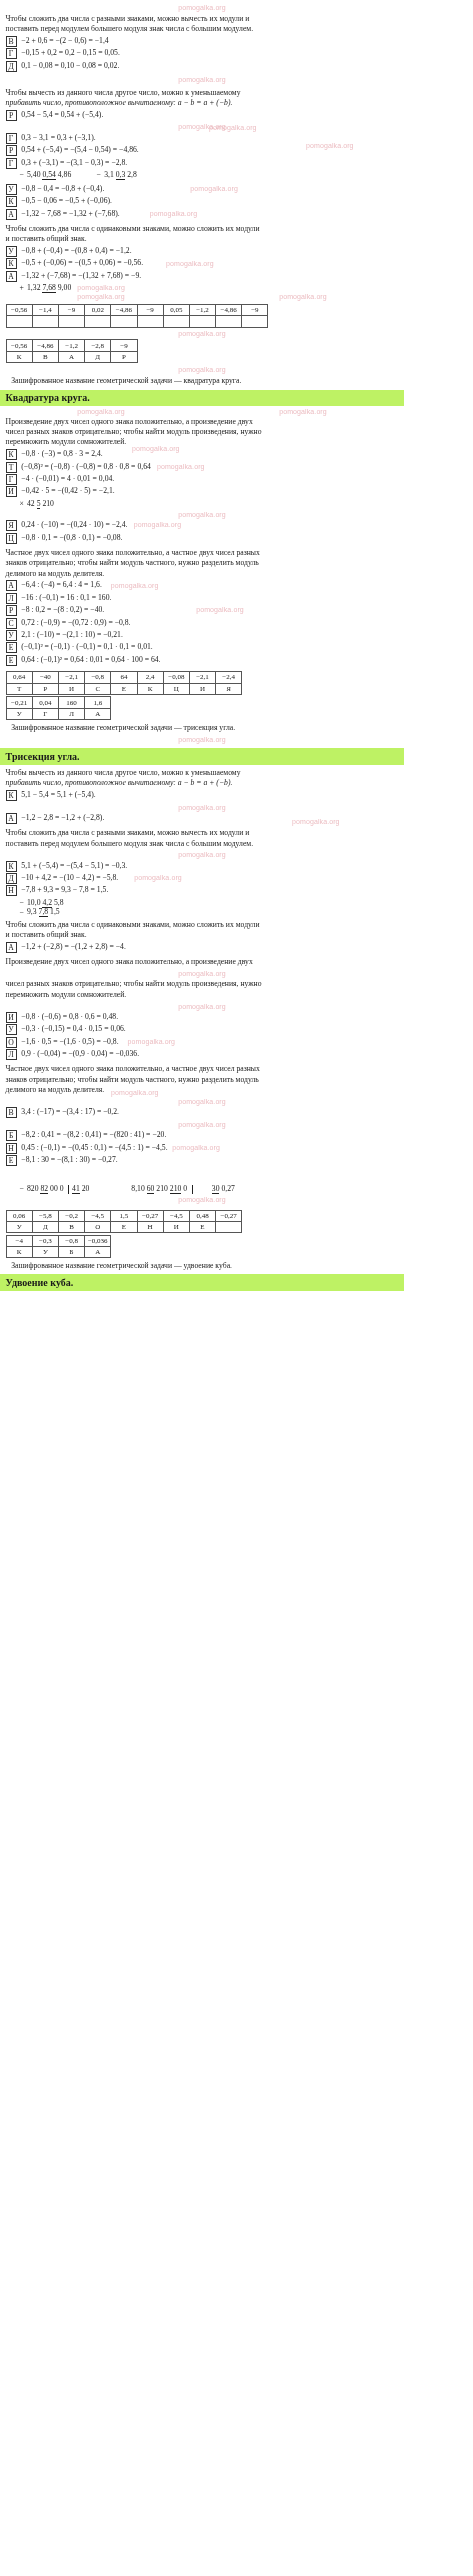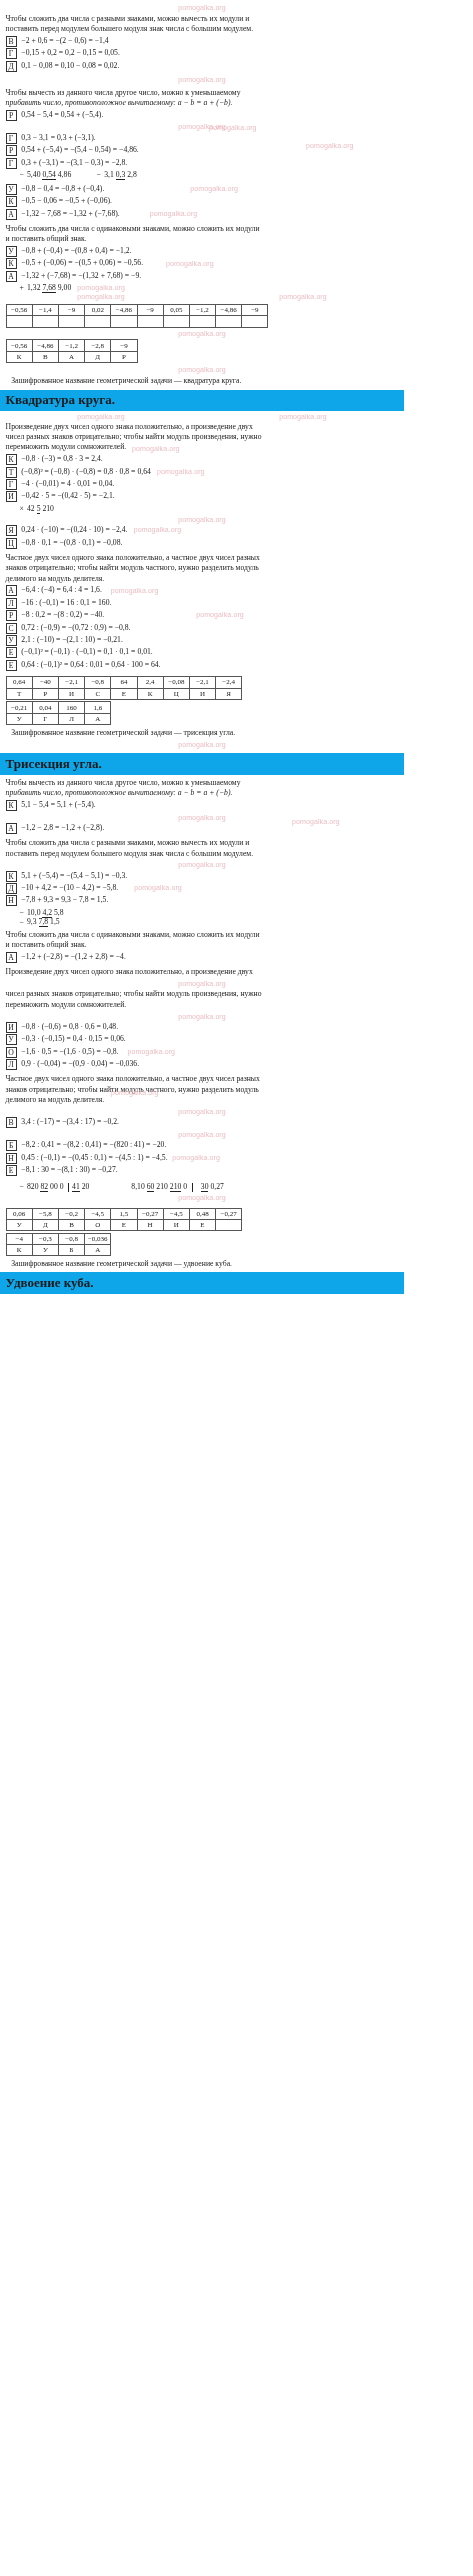--- a/index.html
+++ b/index.html
@@ -43,24 +43,24 @@
   table.grid td{
     border:0.7px solid #555;
     height:10.4px;
     min-width:21px;
     text-align:center;
     font-size:7px;
     padding:0 2.1px;
   }
   table.grid td.empty{background:#fff;}
   .answer-head{
-    background:#0ea5e9;
+    background:#bef264;
     padding:2.8px 5.6px;
     font-weight:bold;
-    font-size:13px;
+    font-size:10px;
     margin:2.1px 0 1.4px 0;
   }
   .sect-note{padding:1.4px 5.6px;font-size:7.7px;}
   .row{display:flex;align-items:flex-start;}
   .nowrap{white-space:nowrap;}
   .stack{display:inline-block;text-align:left;vertical-align:middle;line-height:1.15;}
   .stack .u{border-bottom:0.7px solid #222;}
   .wmblock{text-align:center;margin:1.4px 0;}
   .wmrow{display:flex;justify-content:space-around;}
 </style>
@@ -465,21 +465,21 @@
     <div class="line">
       <span class="boxed">Н</span>
       <span>0,45 : (−0,1) = −(0,45 : 0,1) = −(4,5 : 1) = −4,5.</span>
       <span class="wm" style="margin-left:2.8px;">pomogalka.org</span>
     </div>
     <div class="line">
       <span class="boxed">Е</span>
       <span>−8,1 : 30 = −(8,1 : 30) = −0,27.</span>
     </div>
 
-    <div class="row" style="padding-left:12.5px;margin-top:6px;">
+    <div class="row" style="padding-left:12.5px;margin-top:18px;">
       <div class="nowrap" style="margin-right:42px;">
         <span class="minus-sign">−</span>
         <span class="stack">
           <span class="r">820</span>
           <span class="r u">82</span>
           <span class="r">00</span>
           <span class="r">0</span>
         </span>
         <span class="stack" style="border-left:0.7px solid #222;padding-left:2.8px;margin-left:2.8px;">
           <span class="r u">41</span>
@@ -487,21 +487,21 @@
         </span>
       </div>
       <div class="nowrap">
         <span class="stack">
           <span class="r">8,10</span>
           <span class="r u">60</span>
           <span class="r">210</span>
           <span class="r u">210</span>
           <span class="r">0</span>
         </span>
-        <span class="stack" style="border-left:0.7px solid #222;padding-left:8px;margin-left:2.8px;">
+        <span class="stack" style="border-left:0.7px solid #222;padding-left:19px;margin-left:2.8px;">
           <span class="r u">30</span>
           <span class="r">0,27</span>
         </span>
       </div>
     </div>
     <div class="wmblock"><span class="wm">pomogalka.org</span></div>
   </div>
 
   <div class="block">
     <table class="grid">

